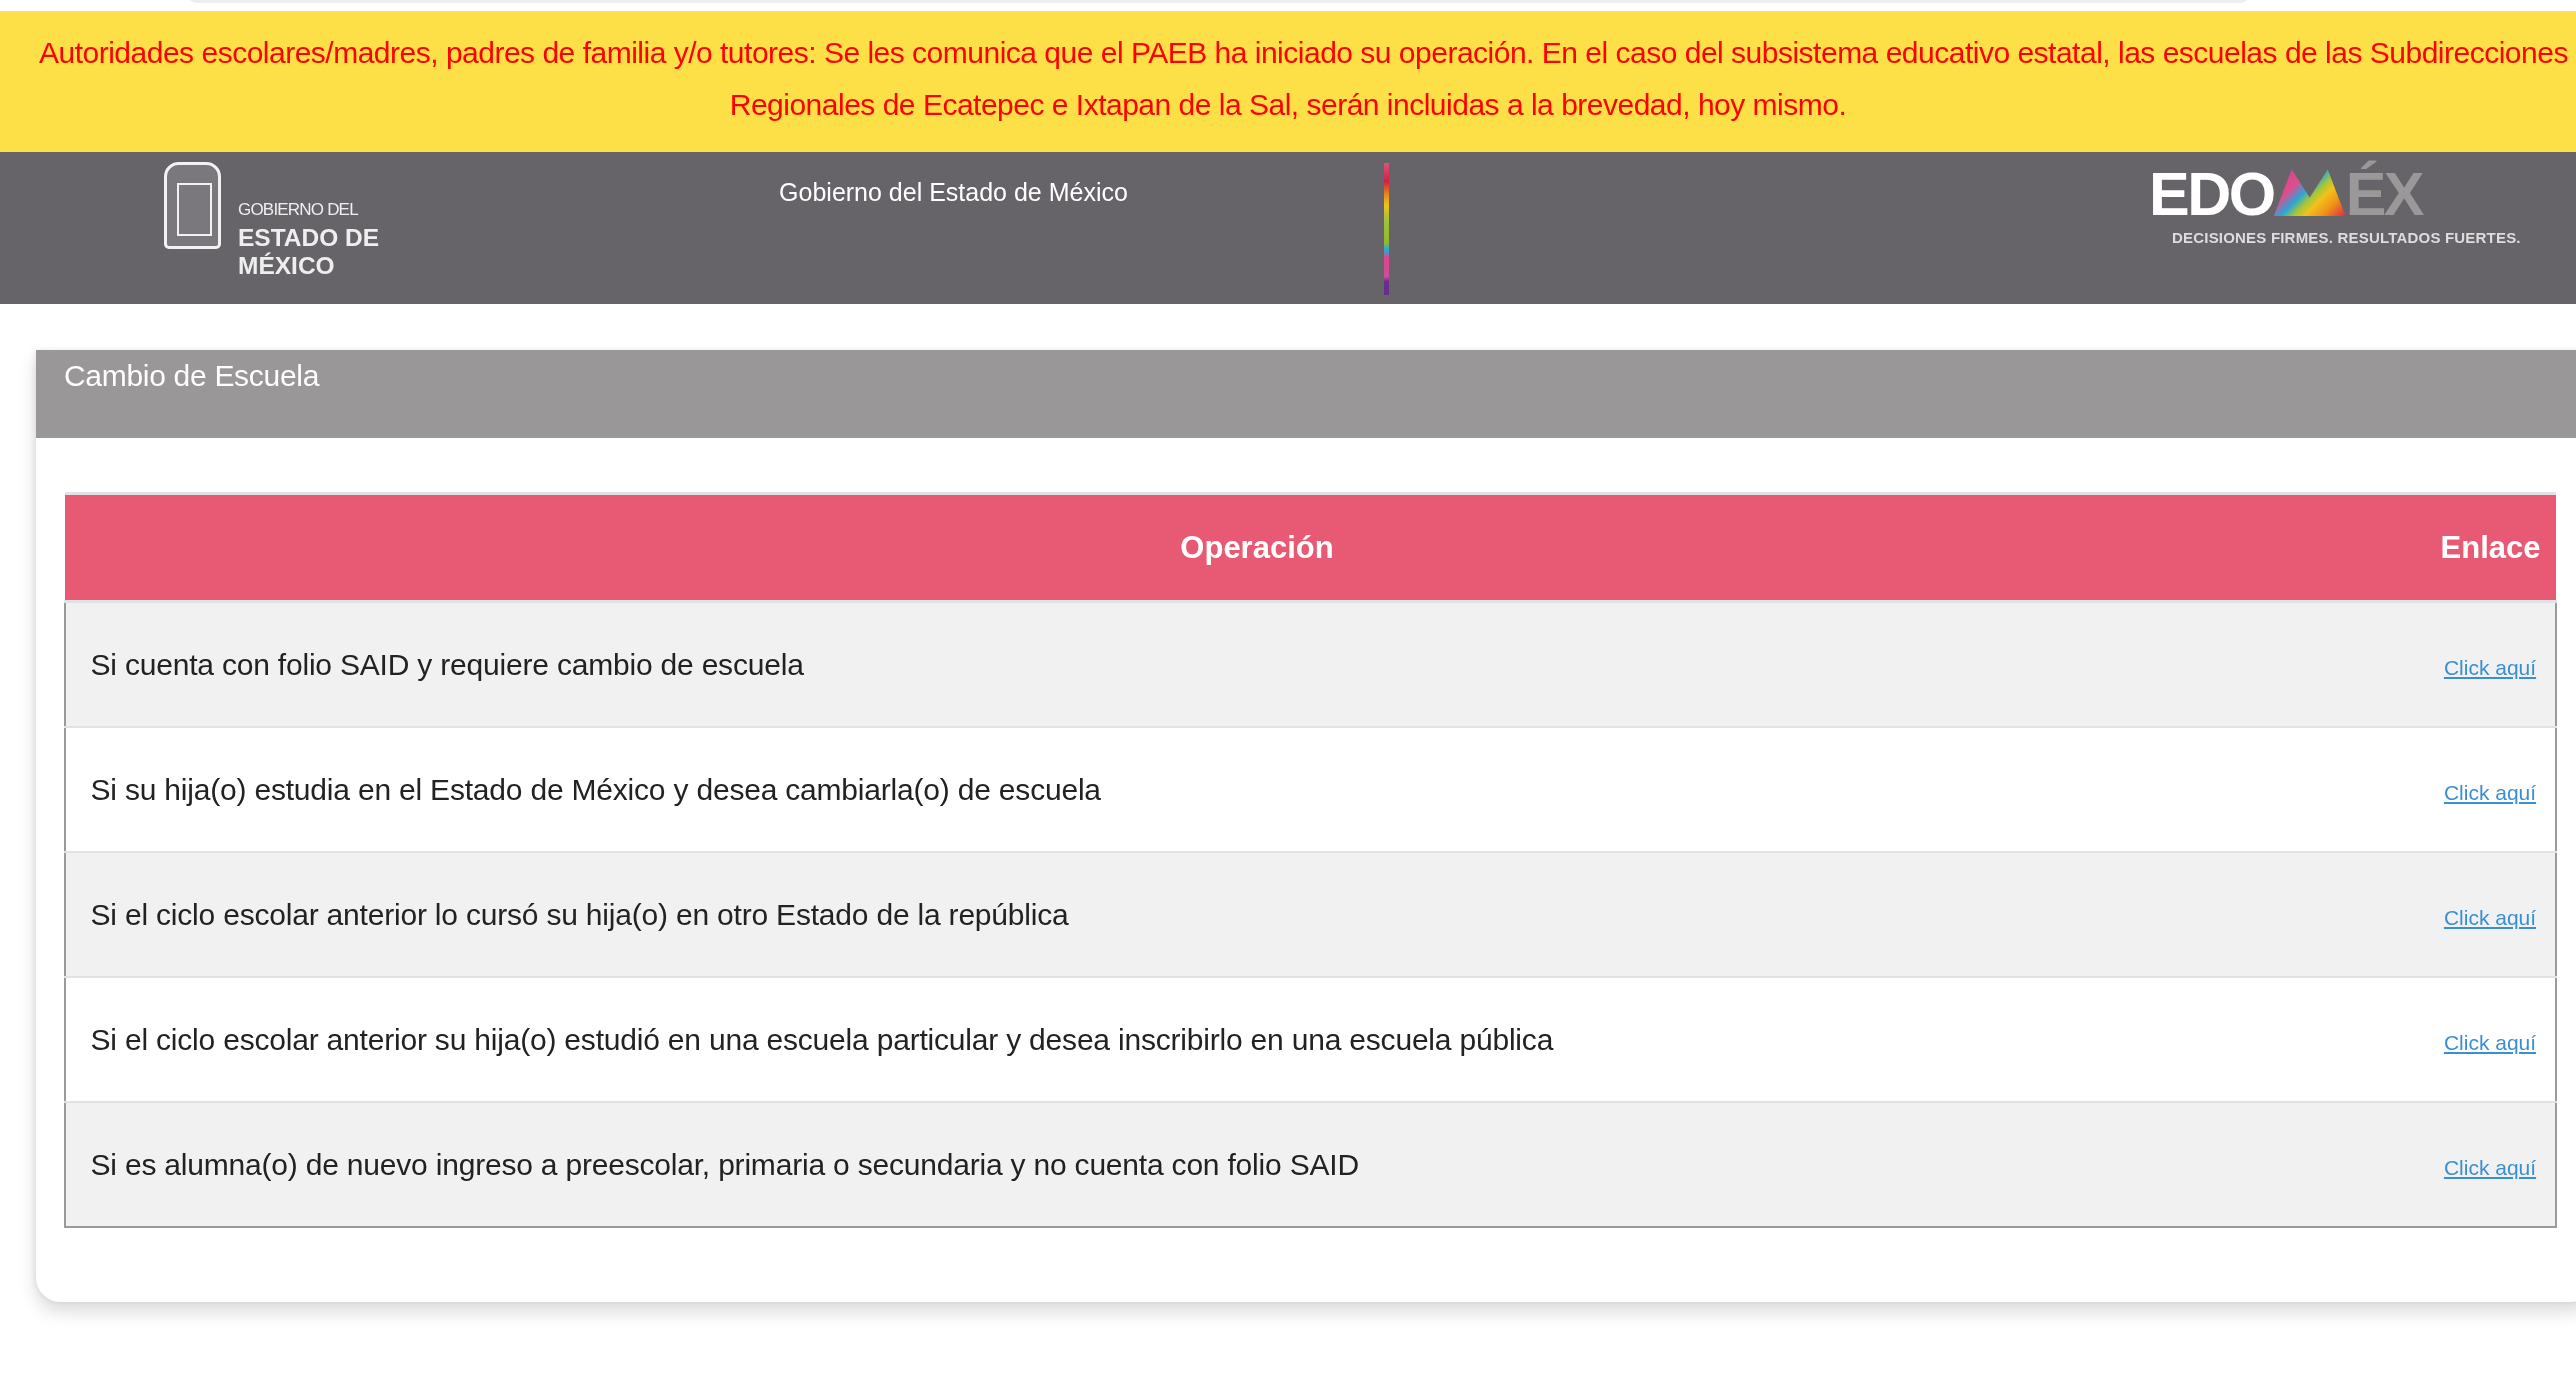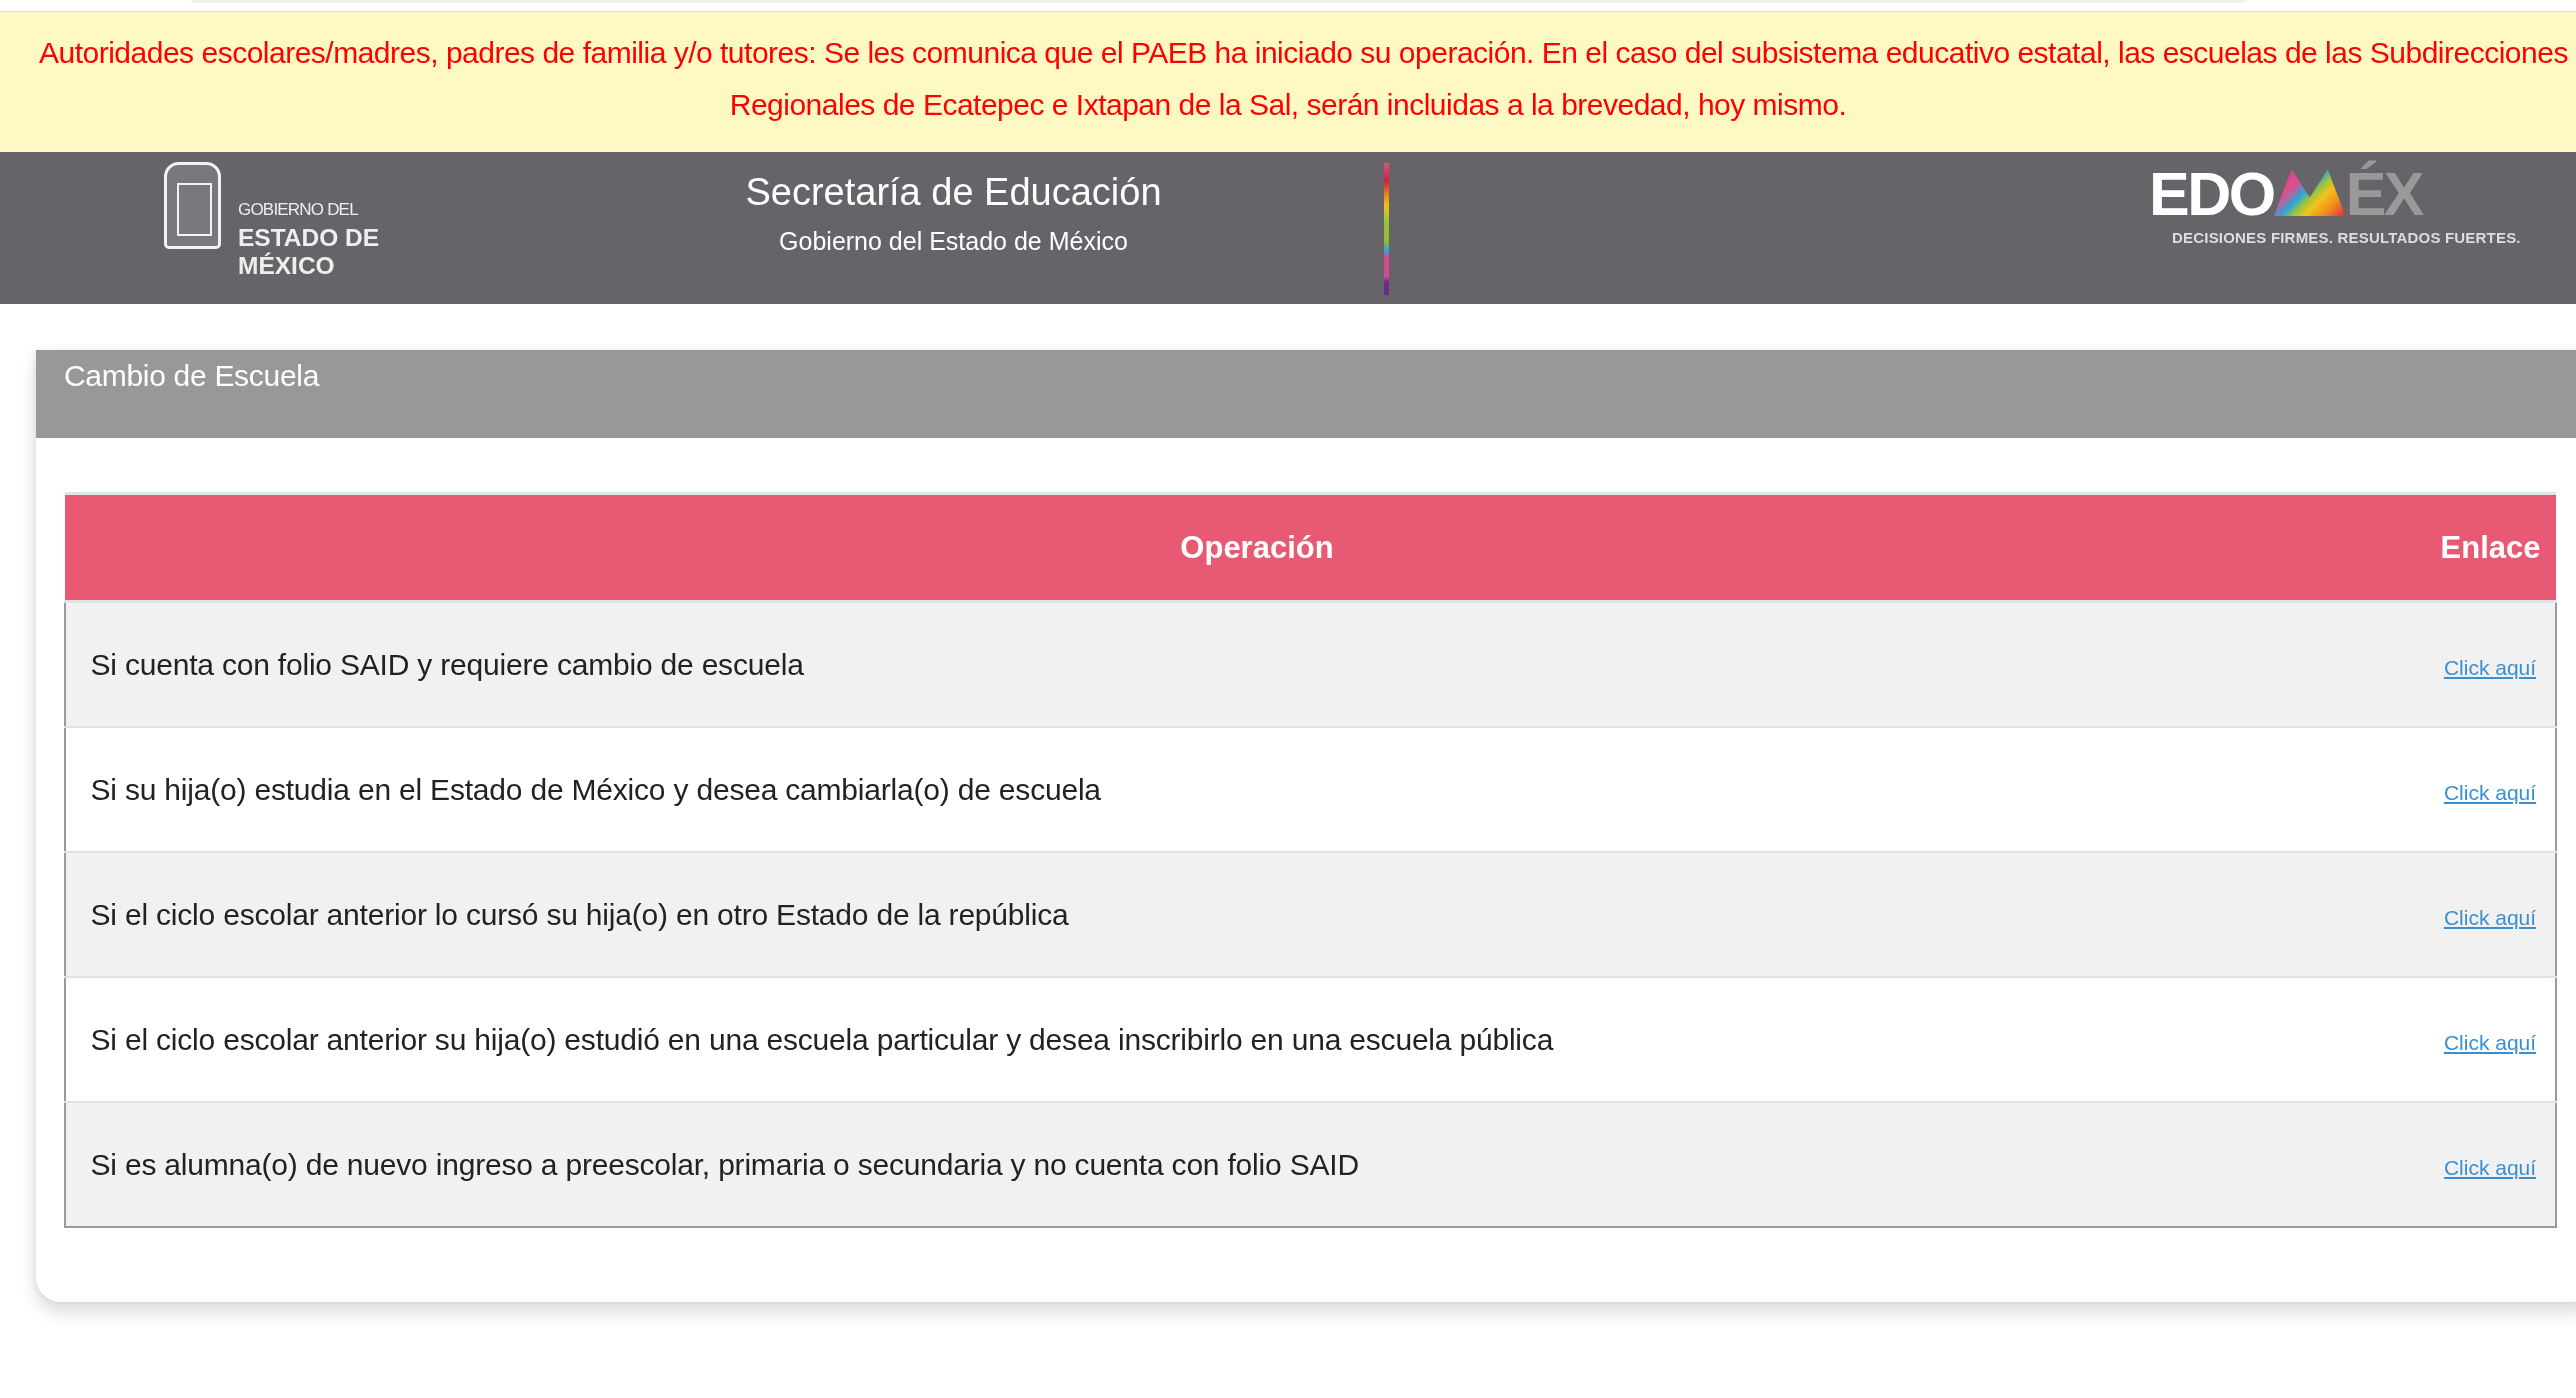--- a/index.html
+++ b/index.html
@@ -1,20 +1,20 @@
 <!DOCTYPE html>
 <html style="font-size:13px"><head>
 <meta charset="utf-8">
 <style>
   html, body { margin:0; padding:0; }
   body { width:2576px; height:1398px; background:#ffffff; position:relative; overflow:hidden;
          font-family:"Liberation Sans", "DejaVu Sans", sans-serif; }
   .top-strip { position:absolute; left:0; top:0; width:2576px; height:11.4px; background:#ffffff; }
   .top-strip .pill { position:absolute; left:188px; top:-8.2px; width:2061px; height:11.4px; background:#eeeeee; border-radius:0 0 8.2px 8.2px; }
-  .banner { position:absolute; left:0; top:11.4px; width:2576px; height:141px; background:#fef9c3;
+  .banner { position:absolute; left:0; top:11.4px; width:2576px; height:141px; background:#fde047;
             border-top:1.6px solid #dcdcdc; box-sizing:border-box; text-align:center; }
   .banner p { margin:0; color:#ff0000; font-size:30px; line-height:52px; white-space:nowrap; letter-spacing:-0.5px; }
   .banner .l1 { position:absolute; left:39px; top:14.7px; text-align:left; }
   .banner .l2 { position:absolute; left:0; width:2576px; top:67px; }
   .gov-header { position:absolute; left:0; top:152px; width:2576px; height:152px; background:#666468; color:#fff; }
   .logo-gob { position:absolute; left:164px; top:9.8px; width:311px; height:90px; }
   .crest { position:absolute; left:0; top:0; width:57px; height:87px; border:3.3px solid #f2f2f2; border-radius:14.7px 14.7px 4.9px 4.9px; box-sizing:border-box; background:#7a787c; }
   .crest::before { content:""; position:absolute; left:9.8px; top:18px; width:31px; height:49px; border:2.5px solid #f2f2f2; }
   .logo-gob .t1 { position:absolute; left:74px; top:38px; font-size:17px; letter-spacing:-0.8px; color:#eee; }
   .logo-gob .t2 { position:absolute; left:74px; top:62px; font-size:24.5px; font-weight:bold; letter-spacing:0; color:#eee; }
@@ -59,21 +59,20 @@
   <p class="l2">Regionales de Ecatepec e Ixtapan de la Sal, serán incluidas a la brevedad, hoy mismo.</p>
 </div>
 
 <div class="gov-header">
   <div class="logo-gob">
     <div class="crest"></div>
     <span class="t1">GOBIERNO DEL</span>
     <span class="t2">ESTADO DE MÉXICO</span>
   </div>
   <div class="sec-block">
-    <div class="sec-title">Secretaría de Educación</div>
     <div class="sec-sub">Gobierno del Estado de México</div>
   </div>
   <div class="rainbow"></div>
   <div class="edomex">
     <div class="word"><span>EDO</span><span class="m"></span><span class="ex">ÉX</span></div>
     <div class="tag">DECISIONES FIRMES. RESULTADOS FUERTES.</div>
   </div>
 </div>
 
 <div class="card">

